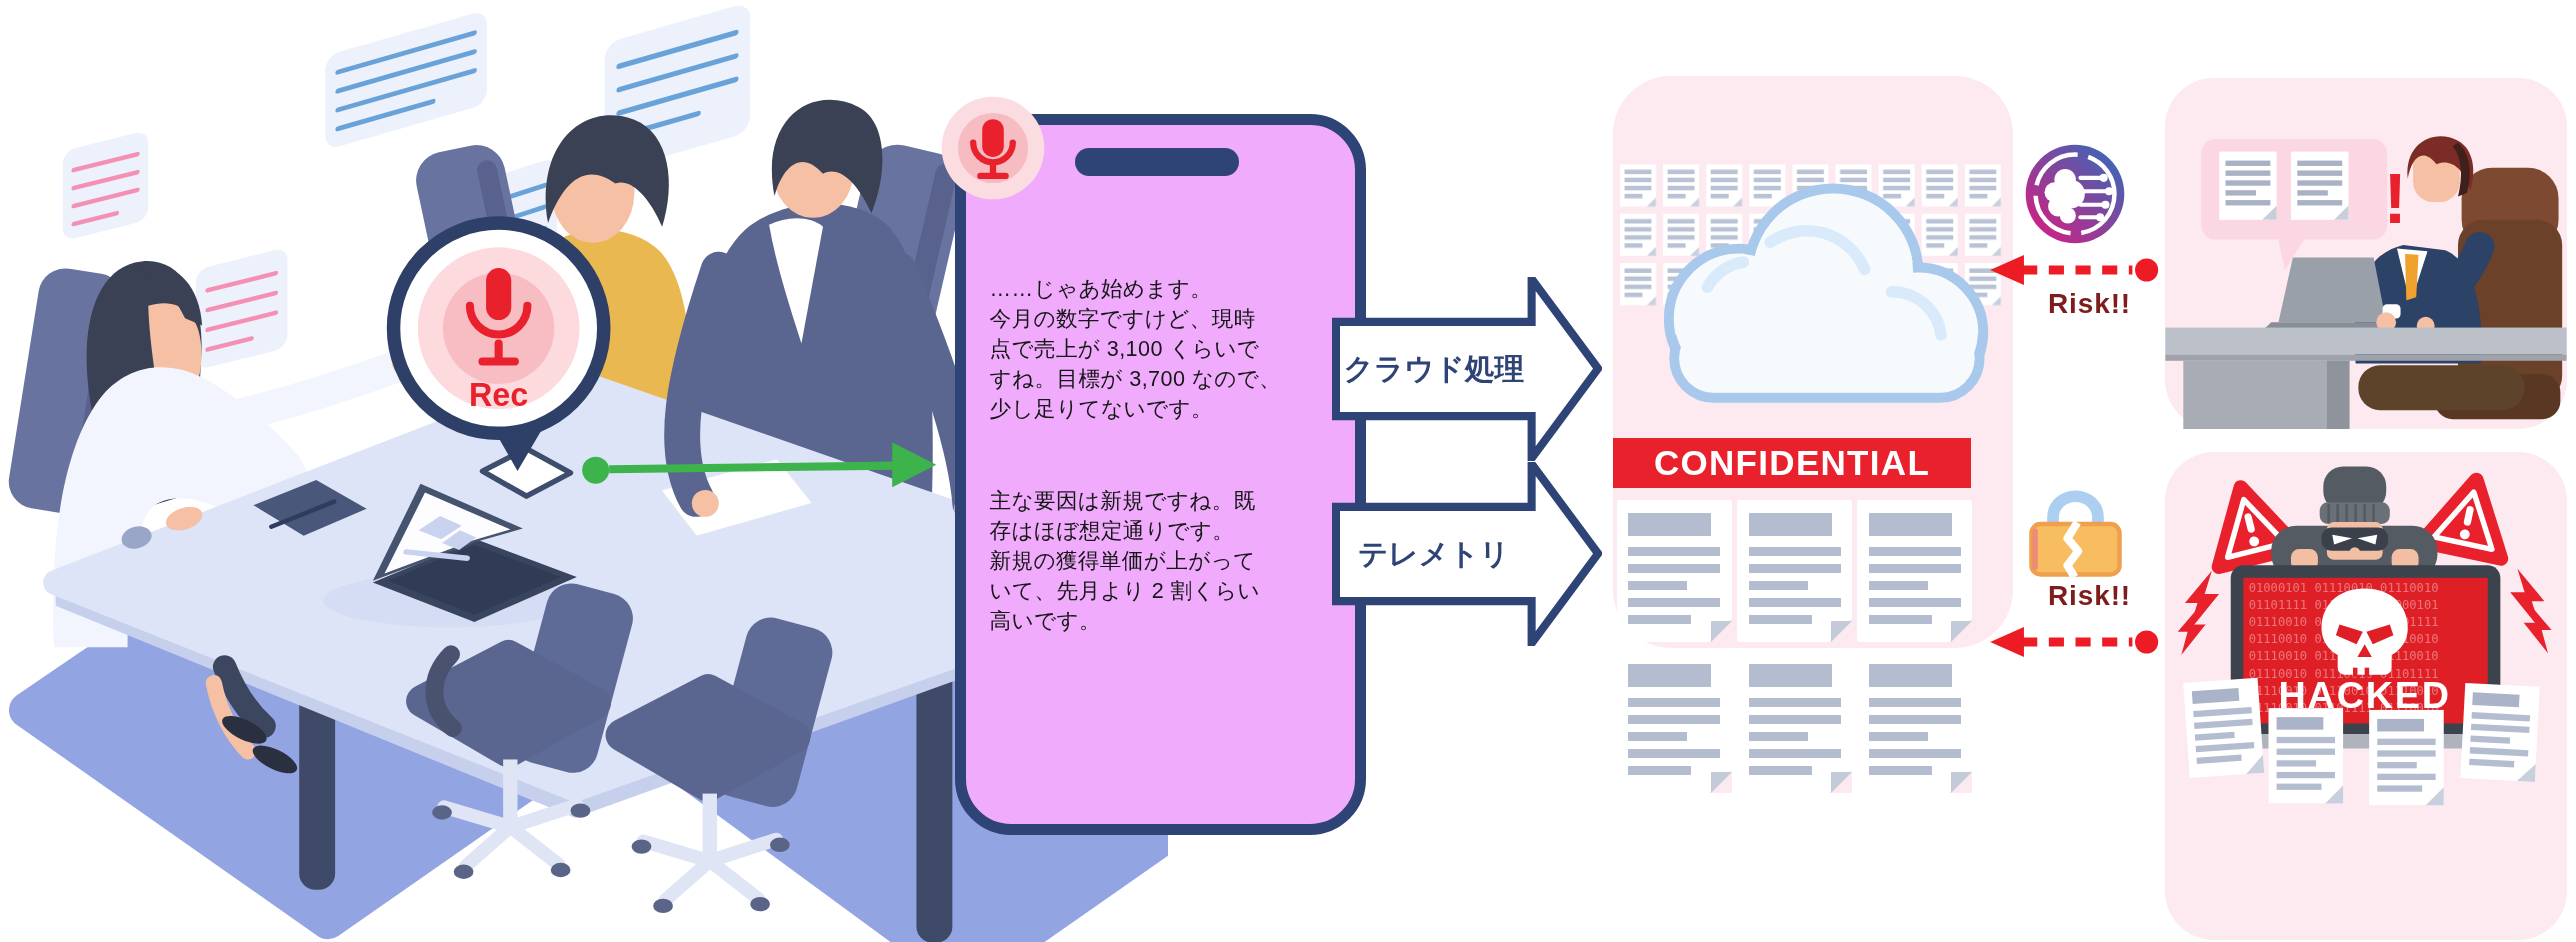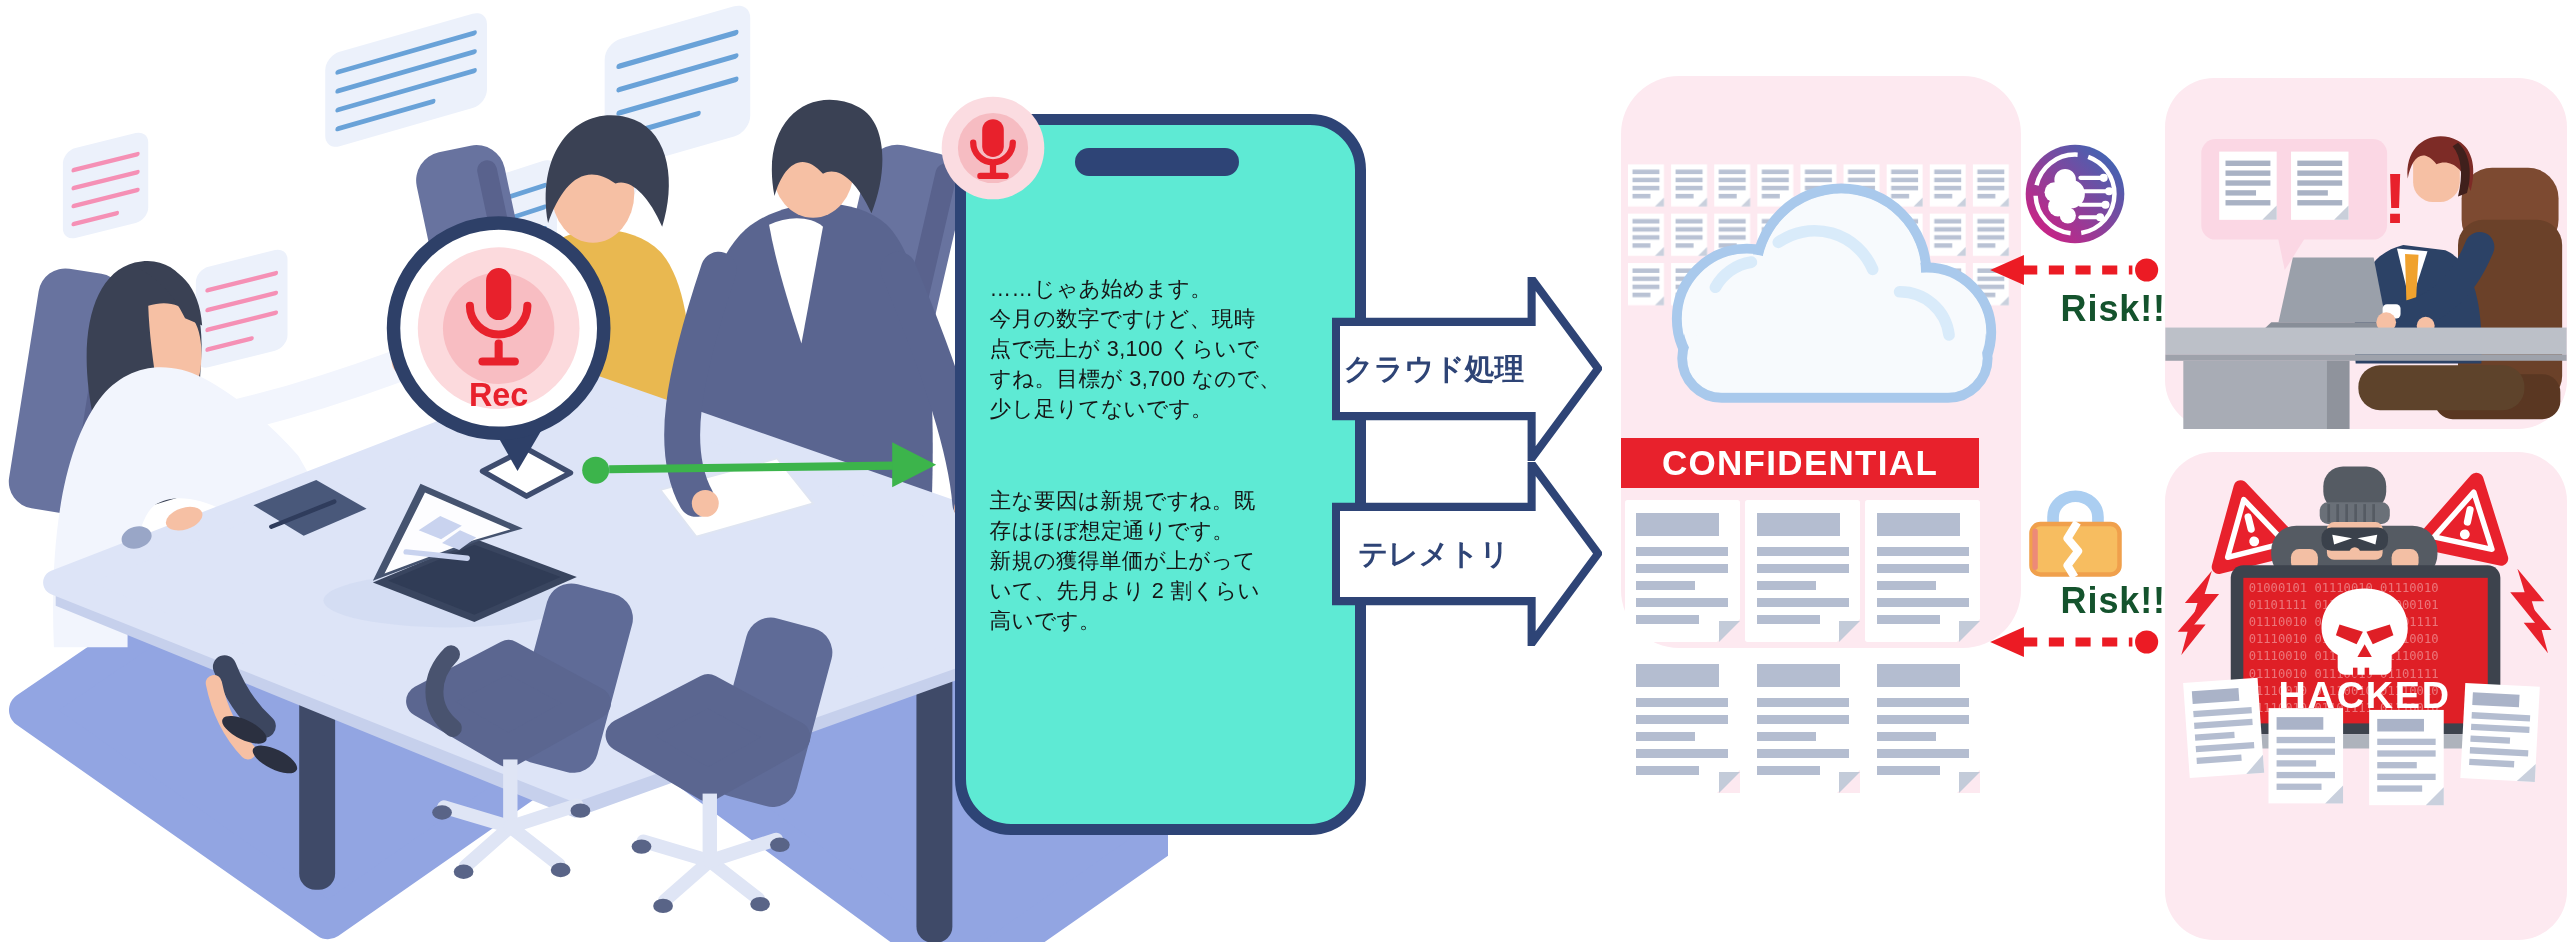--- a/index.html
+++ b/index.html
@@ -3,51 +3,51 @@
 <meta charset="utf-8">
 <style>
   html,body{margin:0;padding:0;background:#fff;}
   #canvas{position:relative;width:2576px;height:943px;background:#fff;overflow:hidden;
           font-family:"Liberation Sans","DejaVu Sans",sans-serif;}
   .abs{position:absolute;}
   svg{display:block;}
 
   
   .phone{position:absolute;left:955px;top:114px;width:411px;height:721px;box-sizing:border-box;
-         border:11.7px solid #2e4476;border-radius:56px;background:#5eead4;}
+         border:11.7px solid #2e4476;border-radius:56px;background:#f0abfc;}
   .phone-notch{position:absolute;left:109px;top:22.5px;width:164px;height:28px;border-radius:14.4px;background:#2e4476;}
   .phone-text{position:absolute;left:23.4px;top:119px;width:334px;color:#161616;
               font-size:21.6px;line-height:30px;font-weight:500;letter-spacing:0.4px;white-space:pre-line;}
   .phone-text p{margin:0 0 32px 0;}
 
   
   .flow-arrow{position:absolute;}
   .flow-arrow text{font-family:"Liberation Sans","DejaVu Sans",sans-serif;font-weight:bold;
                    font-size:33px;fill:#2e4476;}
 
   
   .panel{position:absolute;background:#fde9f0;border-radius:49px;}
-  .panel-cloud{left:1613px;top:76px;width:400px;height:572px;border-radius:58px;margin-left:8px;}
+  .panel-cloud{left:1613px;top:76px;width:400px;height:572px;border-radius:58px;}
   .panel-manager{left:2165px;top:78px;width:402px;height:351px;}
   .panel-hacker{left:2165px;top:452px;width:402px;height:488px;}
 
   .banner{position:absolute;left:0;top:362px;width:358px;height:50px;background:#e8212c;
           display:flex;align-items:center;justify-content:center;}
   .banner span{color:#fff;font-weight:bold;font-size:35px;letter-spacing:1.3px;}
 
   .bigdoc{position:absolute;width:115px;height:142px;background:#fff;border-radius:2.7px;}
   .bigdoc .h{position:absolute;left:11.7px;top:12.6px;width:83px;height:23.4px;background:#b4bdd0;}
   .bigdoc .l{position:absolute;left:11.7px;height:9px;background:#b4bdd0;}
   .bigdoc .corner{position:absolute;right:0;bottom:0;width:0;height:0;
                   border-left:23.4px solid transparent;border-bottom:23.4px solid #fde9f0;}
   .bigdoc .corner2{position:absolute;right:0;bottom:0;width:0;height:0;
                   border-bottom:21.6px solid transparent;border-left:21.6px solid #c3cbd9;}
 
-  .risk-label{position:absolute;width:153px;text-align:right;color:#14532d;
-              font-weight:bold;font-size:36px;letter-spacing:0.9px;}
+  .risk-label{position:absolute;width:153px;text-align:center;color:#7f1d1d;
+              font-weight:bold;font-size:28px;letter-spacing:0.9px;}
 </style>
 </head>
 <body>
 
 <div id="canvas">
 
   <svg class="abs" style="left:0;top:0" width="1168" height="943" viewBox="0 0 1300 1049">
 
     <g>
       <polygon points="30,790 360,565 695,795 365,1025" fill="#92a5e2" stroke="#92a5e2" stroke-width="40" stroke-linejoin="round"></polygon>

